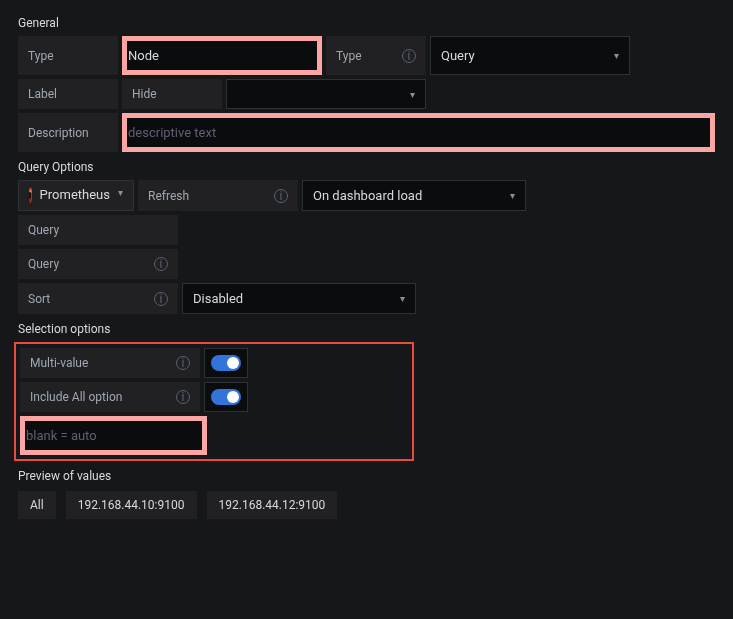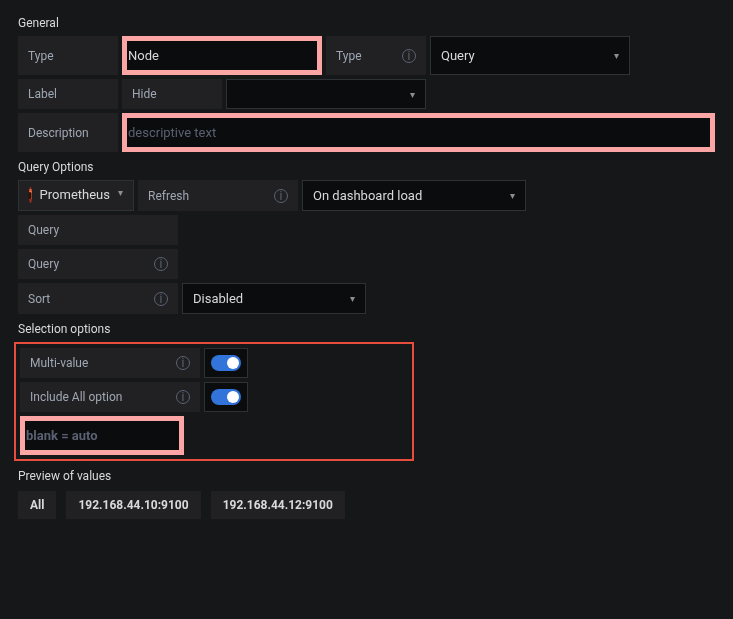--- a/index.html
+++ b/index.html
@@ -67,21 +67,21 @@
     border: 1px solid #2c3235;
     color: #d8d9da;
     padding: 7px 10px;
     font-size: 13px;
     display: flex;
     align-items: center;
     justify-content: space-between;
     cursor: pointer;
   }
   .select-cell.w200 { width: 200px; }
-  .select-cell.w210 { width: 184px; gap: 44px; }
+  .select-cell.w210 { width: 234px; gap: 44px; }
   .select-cell.w220 { width: 224px; }
   .chevron {
     color: #8e8e8e;
     font-size: 10px;
   }
   .ds-select {
     background: #212124;
     border: 1px solid #2c3235;
     display: flex;
     align-items: flex-start;
@@ -142,21 +142,20 @@
   .preview-tags {
     display: flex;
     gap: 10px;
     margin-top: 8px;
   }
   .tag {
     background: #212124;
     color: #d8d9da;
     padding: 7px 12px;
     font-size: 12px;
-    font-weight: bold;
   }
   .hl-row { margin-left: 4px; }
 </style>
 </head>
 <body>
 
 <div class="section-heading">General</div>
 
 <div class="row">
   <div class="label-cell w100">Type</div>
@@ -246,21 +245,21 @@
       <span class="info-icon">i</span>
     </div>
     <div class="toggle-cell">
       <div class="toggle">
         <div class="knob"></div>
       </div>
     </div>
   </div>
 
   <div class="row hl-row" style="margin-bottom:0;">
-    <input class="input-cell" style="width: 164px; font-weight: bold;" placeholder="blank = auto">
+    <input class="input-cell" style="width: 187px;" placeholder="blank = auto">
   </div>
 </div>
 
 <div class="section-heading mt">Preview of values</div>
 
 <div class="preview-tags">
   <div class="tag">All</div>
   <div class="tag">192.168.44.10:9100</div>
   <div class="tag">192.168.44.12:9100</div>
 </div>

